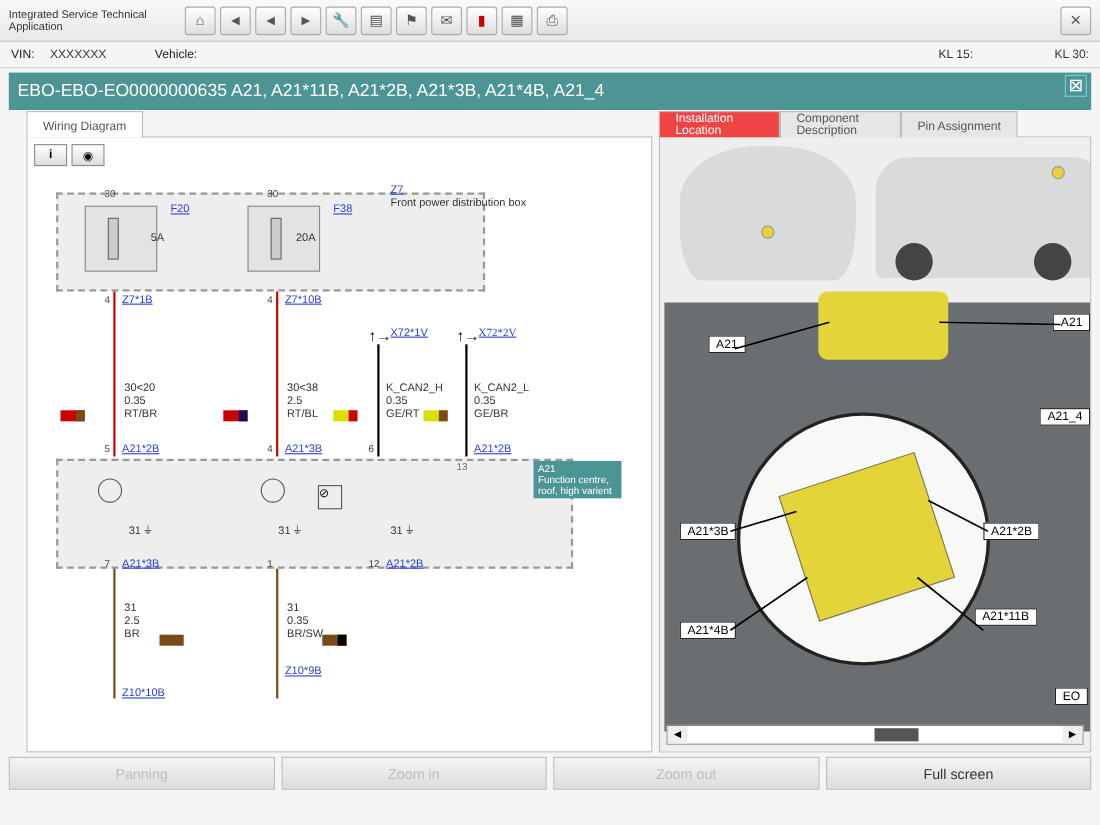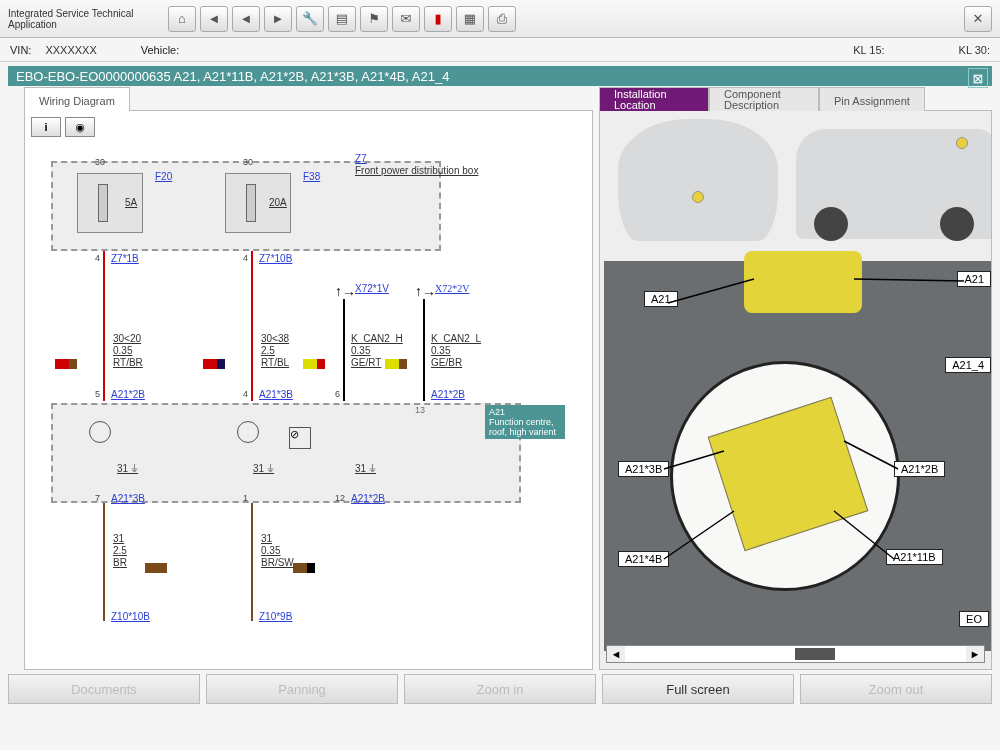--- a/index.html
+++ b/index.html
@@ -9,46 +9,46 @@
 .app-title { width: 150px; font-size: 10px; color: #333; line-height: 1.1; }
 .tb-icons { display: flex; gap: 4px; margin-left: 10px; }
 .tb-btn { width: 28px; height: 26px; background: linear-gradient(#fff,#ddd); border: 1px solid #aaa; border-radius: 3px; display:flex;align-items:center;justify-content:center;color:#555;font-size:13px;cursor:pointer; }
 .tb-btn.red { color:#c00; }
 .tb-close { margin-left: auto; }
 
 .infobar { height: 24px; background:#f5f5f5; border-bottom:1px solid #ccc; display:flex; align-items:center; padding:0 10px; gap:14px; color:#333;}
 .infobar .lbl { color:#222;text-align:right; }
 .infobar .spacer { flex:1; }
 
-.breadcrumb { height: 20px; background:#4d9595; color:#fff; margin:4px 8px 6px 8px; display:flex; align-items:center; padding:0 8px; font-size:13px; position:relative;}
+.breadcrumb { height: 34px; background:#4d9595; color:#fff; margin:4px 8px 6px 8px; display:flex; align-items:center; padding:0 8px; font-size:16px; position:relative;}
 .breadcrumb .x { position:absolute; right:4px; top:2px; width:20px;height:20px;border:1px solid #8cc;display:flex;align-items:center;justify-content:center;cursor:pointer;}
 .pane { background:#fff; border:1px solid #bbb; flex:1; display:flex; flex-direction:column; position:relative;}
 .pane-left { flex: 1.45; margin-left: 16px; }
 .pane-right { flex: 1; }
 
 .tabrow-l { position:absolute; top:-24px; left:-1px; display:flex; }
 .tabrow-r { position:absolute; top:-24px; left:-1px; display:flex; }
 .tab { height:24px; padding:3px 14px 0 14px; border:1px solid #bbb; border-bottom:none; background:#e6e6e6; color:#555; font-size:11px; cursor:pointer; line-height:1.0; display:flex;align-items:center;}
 .tab.active-l { background:#fff; }
-.tab.active-r { background:#701a75; color:#fff; }
+.tab.active-r { background:#ef4444; color:#fff; }
 .tab.multi { width:110px; white-space:normal; padding-top:0;}
 
 .panes-wrap { margin-top:24px; display:flex; gap:6px; padding:0 8px; height:560px;}
 
 .diagram { flex:1; position:relative; overflow:hidden; padding:6px;}
 .d-toolbar { display:flex; gap:4px; }
 .d-btn {width:30px;height:20px;border:1px solid #888;background:linear-gradient(#fff,#ddd);display:flex;align-items:center;justify-content:center;cursor:pointer;}
 
 .dbox { position:absolute; border:2px dashed #999; background:rgba(200,200,200,.3);}
 .fuse { position:absolute; width:66px; height:60px; border:1px solid #888; background:rgba(220,220,220,.6);}
 .fuse-sym { position:absolute; left:20px; top:10px; width:10px; height:38px; border:1px solid #666; background:#ccc;}
 .wire { position:absolute; background:#c00; width:2px;}
 .wire.red { background:#c00;} .wire.bk{background:#000;} .wire.br{background:#7a4a1a;}
 .lbl-b { position:absolute; color:#2a3fd6; font-size:10px; text-decoration:underline; cursor:pointer;}
-.lbl-k { position:absolute; color:#333; font-size:10px;text-decoration:underline;}
+.lbl-k { position:absolute; color:#333; font-size:10px;}
 .lbl-t { position:absolute; background:#4d9595;color:#fff;font-size:9px;padding:2px 4px;}
 .cbox { position:absolute; width:22px;height:10px;}
 .pin { position:absolute; font-size:9px; color:#444;}
 
 .loc { flex:1; background:#eee; position:relative; overflow:hidden;}
 .car-top { position:absolute; left:18px; top:8px; width:160px; height:122px; background:#d9dadb;border-radius:70px 70px 20px 20px / 50px;}
 .car-side { position:absolute; right:-5px; top:18px; width:200px; height:110px; background:#d9dadb; border-radius:30px 18px 8px 8px;}
 .dot { width:12px;height:12px;background:#e8d040;border:1px solid #997; border-radius:50%; position:absolute;}
 .int-img { position:absolute; left:4px; right:0; top:150px; height:390px; background:#6b6e70;}
 .circle { position:absolute; width:230px;height:230px;border:3px solid #222;border-radius:50%; left:66px; top:100px; background:#f8f8f6;}
@@ -112,21 +112,21 @@
       </div>
 
       <div class="dbox" style="left:26px;top:50px;width:390px;height:90px;"></div>
       <span class="lbl-b" style="left:330px;top:42px;">Z7</span>
       <span class="lbl-k" style="left:330px;top:54px;">Front power distribution box</span>
 
       <div class="fuse" style="left:52px;top:62px;">
           <div class="fuse-sym"></div>
         </div>
       <span class="lbl-b" style="left:130px;top:60px;">F20</span>
-      <span class="lbl-k" style="left:100px;top:86px;">5A</span>
+      <span class="lbl-k" style="left:112px;top:86px;">5A</span>
       <span class="pin" style="left:70px;top:46px;">30</span>
 
       <div class="fuse" style="left:200px;top:62px;">
           <div class="fuse-sym"></div>
         </div>
       <span class="lbl-b" style="left:278px;top:60px;">F38</span>
       <span class="lbl-k" style="left:244px;top:86px;">20A</span>
       <span class="pin" style="left:218px;top:46px;">30</span>
 
       <span class="pin" style="left:70px;top:142px;">4</span>
@@ -195,21 +195,21 @@
       <span class="lbl-k" style="left:88px;top:422px;">31</span>
       <span class="lbl-k" style="left:88px;top:434px;">2.5</span>
       <span class="lbl-k" style="left:88px;top:446px;">BR</span>
 
       <div class="cbox" style="left:268px;top:452px;background:#7a4a1a;border-right:8px solid #000;"></div>
       <span class="lbl-k" style="left:236px;top:422px;">31</span>
       <span class="lbl-k" style="left:236px;top:434px;">0.35</span>
       <span class="lbl-k" style="left:236px;top:446px;">BR/SW</span>
 
       <span class="lbl-b" style="left:86px;top:500px;">Z10*10B</span>
-      <span class="lbl-b" style="left:234px;top:500px;">Z10*9B</span>
+      <span class="lbl-b" style="left:234px;top:480px;">Z10*9B</span>
     </div>
   </div>
 
   <div class="pane pane-right">
     <div class="tabrow-r">
       <div class="tab active-r multi">Installation Location</div>
       <div class="tab multi">Component Description</div>
       <div class="tab">Pin Assignment</div>
     </div>
     <div class="loc">
@@ -225,21 +225,21 @@
         <div class="a21-top"></div>
         <div class="callout" style="left:40px;top:30px;">A21</div>
         <div class="callout" style="right:0px;top:10px;">A21</div>
         <div class="callout" style="right:0px;top:96px;text-align:center;">A21_4</div>
         <div class="circle">
           <div class="chip"></div>
         </div>
         <div class="callout" style="left:14px;top:200px;">A21*3B</div>
         <div class="callout" style="left:14px;top:290px;">A21*4B</div>
         <div class="callout" style="left:290px;top:200px;">A21*2B</div>
-        <div class="callout" style="left:282px;top:288px;text-align:center;">A21*11B</div>
+        <div class="callout" style="left:282px;top:278px;text-align:center;">A21*11B</div>
         <div class="callout" style="right:2px;bottom:24px;">EO</div>
         <svg style="position:absolute;left:0;top:0;width:100%;height:100%;pointer-events:none;">
           <line x1="64" y1="42" x2="150" y2="18" stroke="#000" stroke-width="1.5"></line>
           <line x1="360" y1="20" x2="250" y2="18" stroke="#000" stroke-width="1.5"></line>
           <line x1="60" y1="208" x2="120" y2="190" stroke="#000" stroke-width="1.5"></line>
           <line x1="60" y1="298" x2="130" y2="250" stroke="#000" stroke-width="1.5"></line>
           <line x1="294" y1="208" x2="240" y2="180" stroke="#000" stroke-width="1.5"></line>
           <line x1="290" y1="298" x2="230" y2="250" stroke="#000" stroke-width="1.5"></line>
         </svg>
       </div>
@@ -247,18 +247,17 @@
         <div class="ar">◄</div>
         <div class="thumb"></div>
         <div style="flex:1"></div>
         <div class="ar">►</div>
       </div>
     </div>
   </div>
 </div>
 
 <div class="bottombar">
-  <div class="bb-btn">Documents</div>
   <div class="bb-btn">Panning</div>
   <div class="bb-btn">Zoom in</div>
+  <div class="bb-btn">Zoom out</div>
   <div class="bb-btn en">Full screen</div>
-  <div class="bb-btn">Zoom out</div>
 </div>
 
 </body></html>

